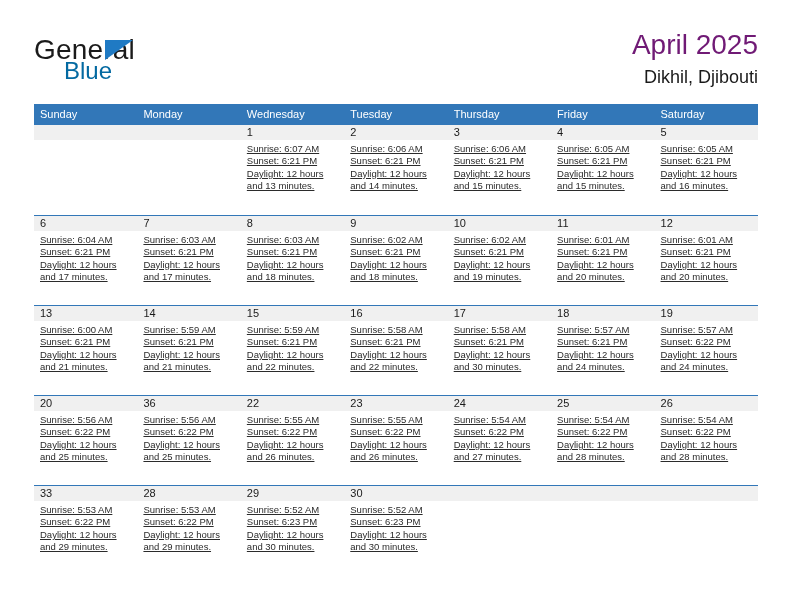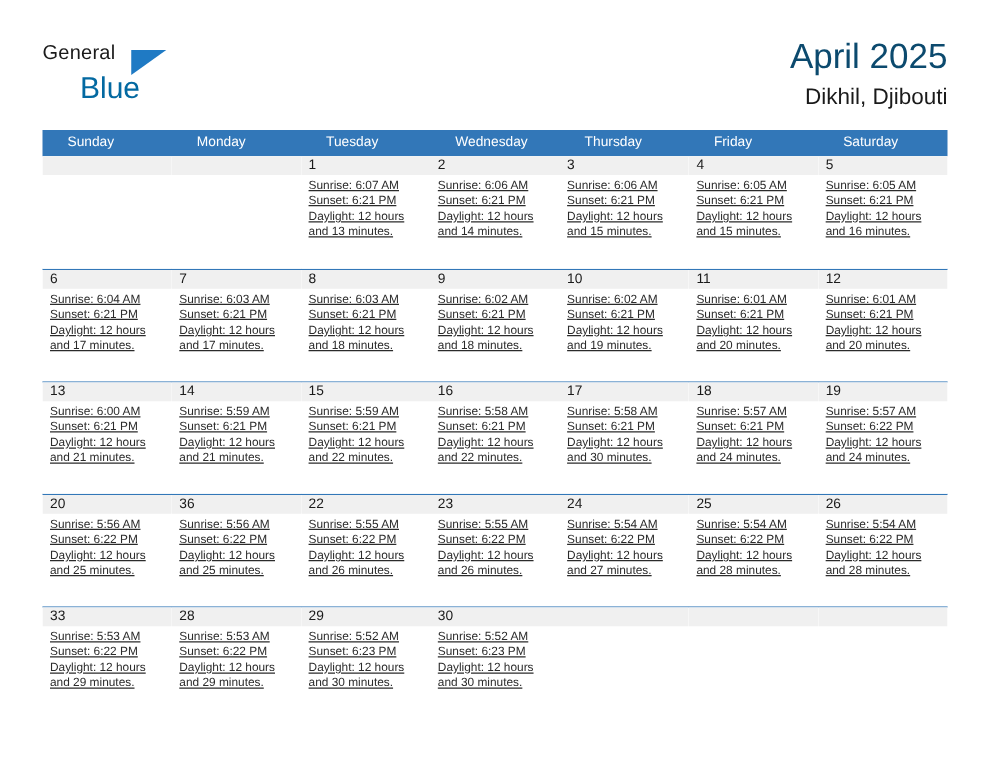--- a/index.html
+++ b/index.html
@@ -33,21 +33,21 @@
     position: absolute;
     left: 0;
     top: 6px;
     width: 220px;
     height: 58px;
   }
   .logo-general {
     position: absolute;
     left: 0;
     top: 0;
-    font-size: 16px;
+    font-size: 28px;
     letter-spacing: 0.2px;
     color: #1a1a1a;
     font-family: "Liberation Sans", sans-serif;
   }
   .logo-tri {
     position: absolute;
     left: 71px;
     top: 6px;
     width: 0;
     height: 0;
@@ -63,21 +63,21 @@
     font-family: "Liberation Sans", sans-serif;
   }
   .title-wrap {
     position: absolute;
     right: 0;
     top: 0;
     text-align: right;
   }
   .cal-title {
     font-size: 28px;
-    color: #0c4a6e;
+    color: #701a75;
     line-height: 34px;
     white-space: nowrap;
   }
   .cal-subtitle {
     font-size: 18px;
     color: #1a1a1a;
     line-height: 22px;
     margin-top: 4px;
     white-space: nowrap;
   }
@@ -92,21 +92,21 @@
   .dow-row {
     display: flex;
     background: #3277b8;
     height: 21px;
   }
   .dow-cell {
     flex: 1 1 0;
     font-size: 11px;
     color: #ffffff;
     line-height: 21px;
-    padding-left: 20px;
+    padding-left: 6px;
     box-sizing: border-box;
     overflow: hidden;
     white-space: nowrap;
   }
   .week-row {
     display: flex;
     border-top: 1px solid #3277b8;
     height: 90px;
     box-sizing: border-box;
   }
@@ -160,22 +160,22 @@
       <div class="cal-title">April 2025</div>
       <div class="cal-subtitle">Dikhil, Djibouti</div>
     </div>
 
   </div>
 
   <div class="calendar">
     <div class="dow-row" id="dow-row">
         <div class="dow-cell">Sunday</div>
         <div class="dow-cell">Monday</div>
+        <div class="dow-cell">Wednesday</div>
         <div class="dow-cell">Tuesday</div>
-        <div class="dow-cell">Wednesday</div>
         <div class="dow-cell">Thursday</div>
         <div class="dow-cell">Friday</div>
         <div class="dow-cell">Saturday</div>
       </div>
     <div id="weeks-container">
         <div class="week-row">
           <div class="day-cell empty">
             <div class="day-num-band"></div>
           </div>
           <div class="day-cell empty">

